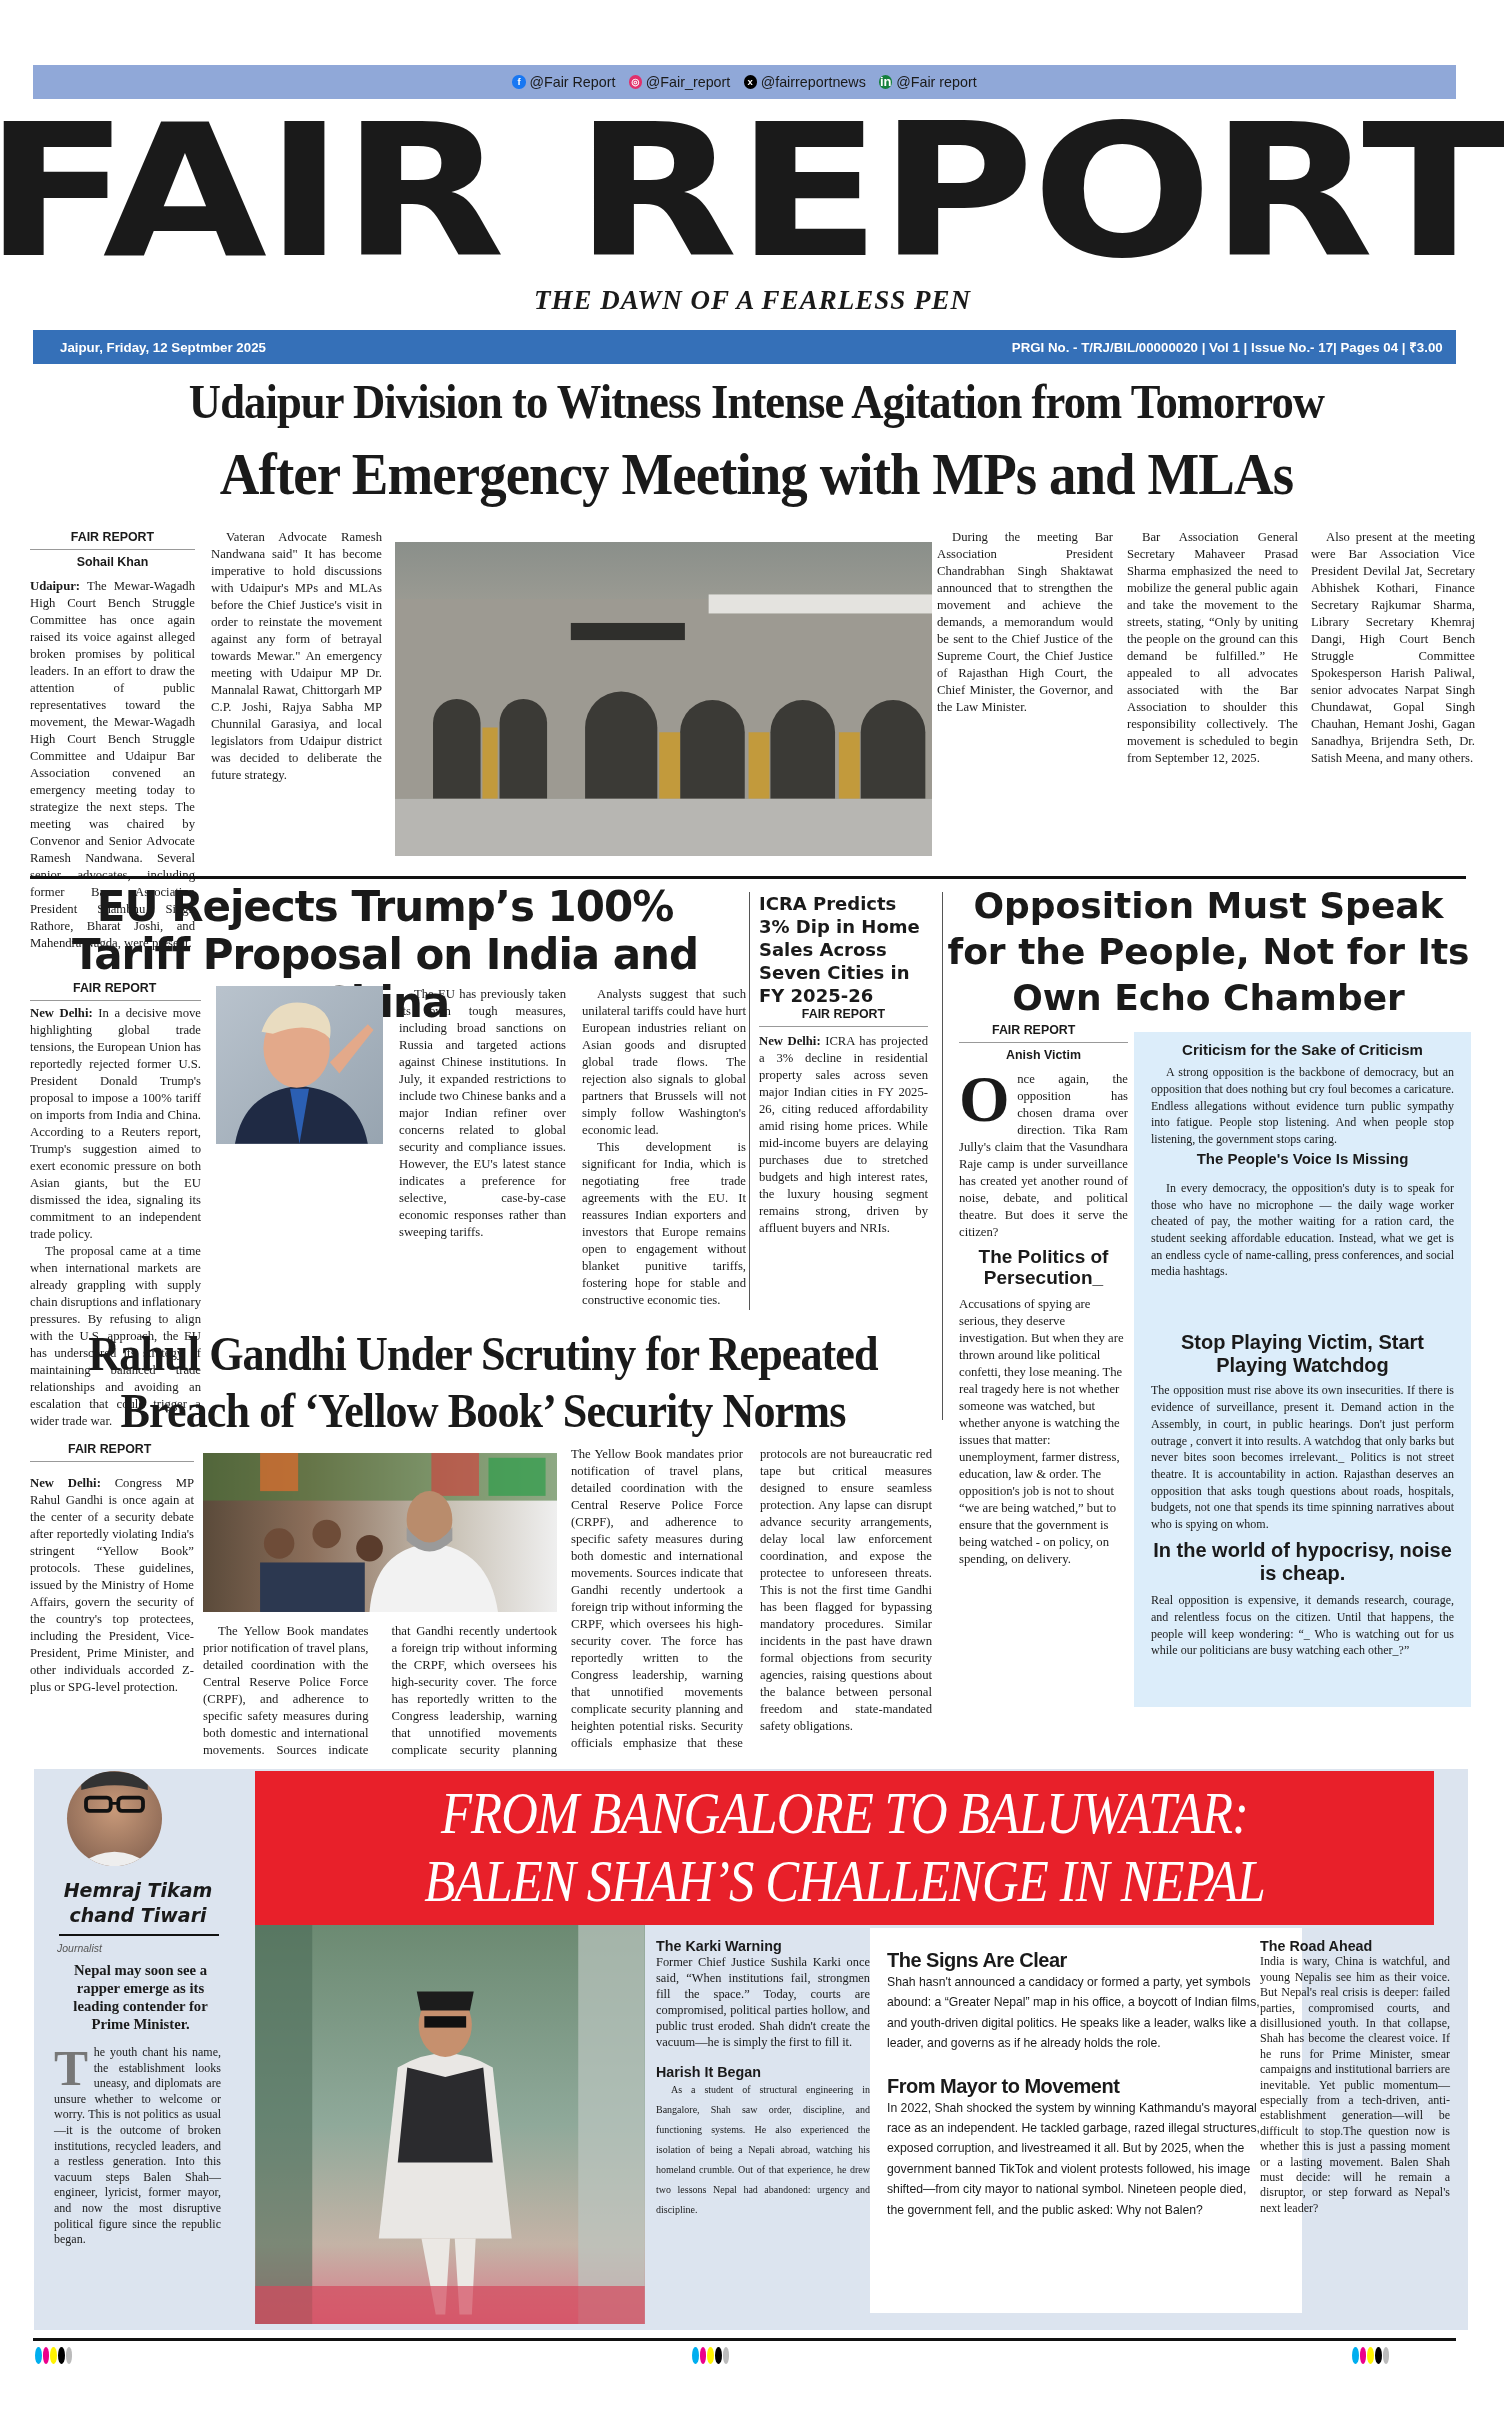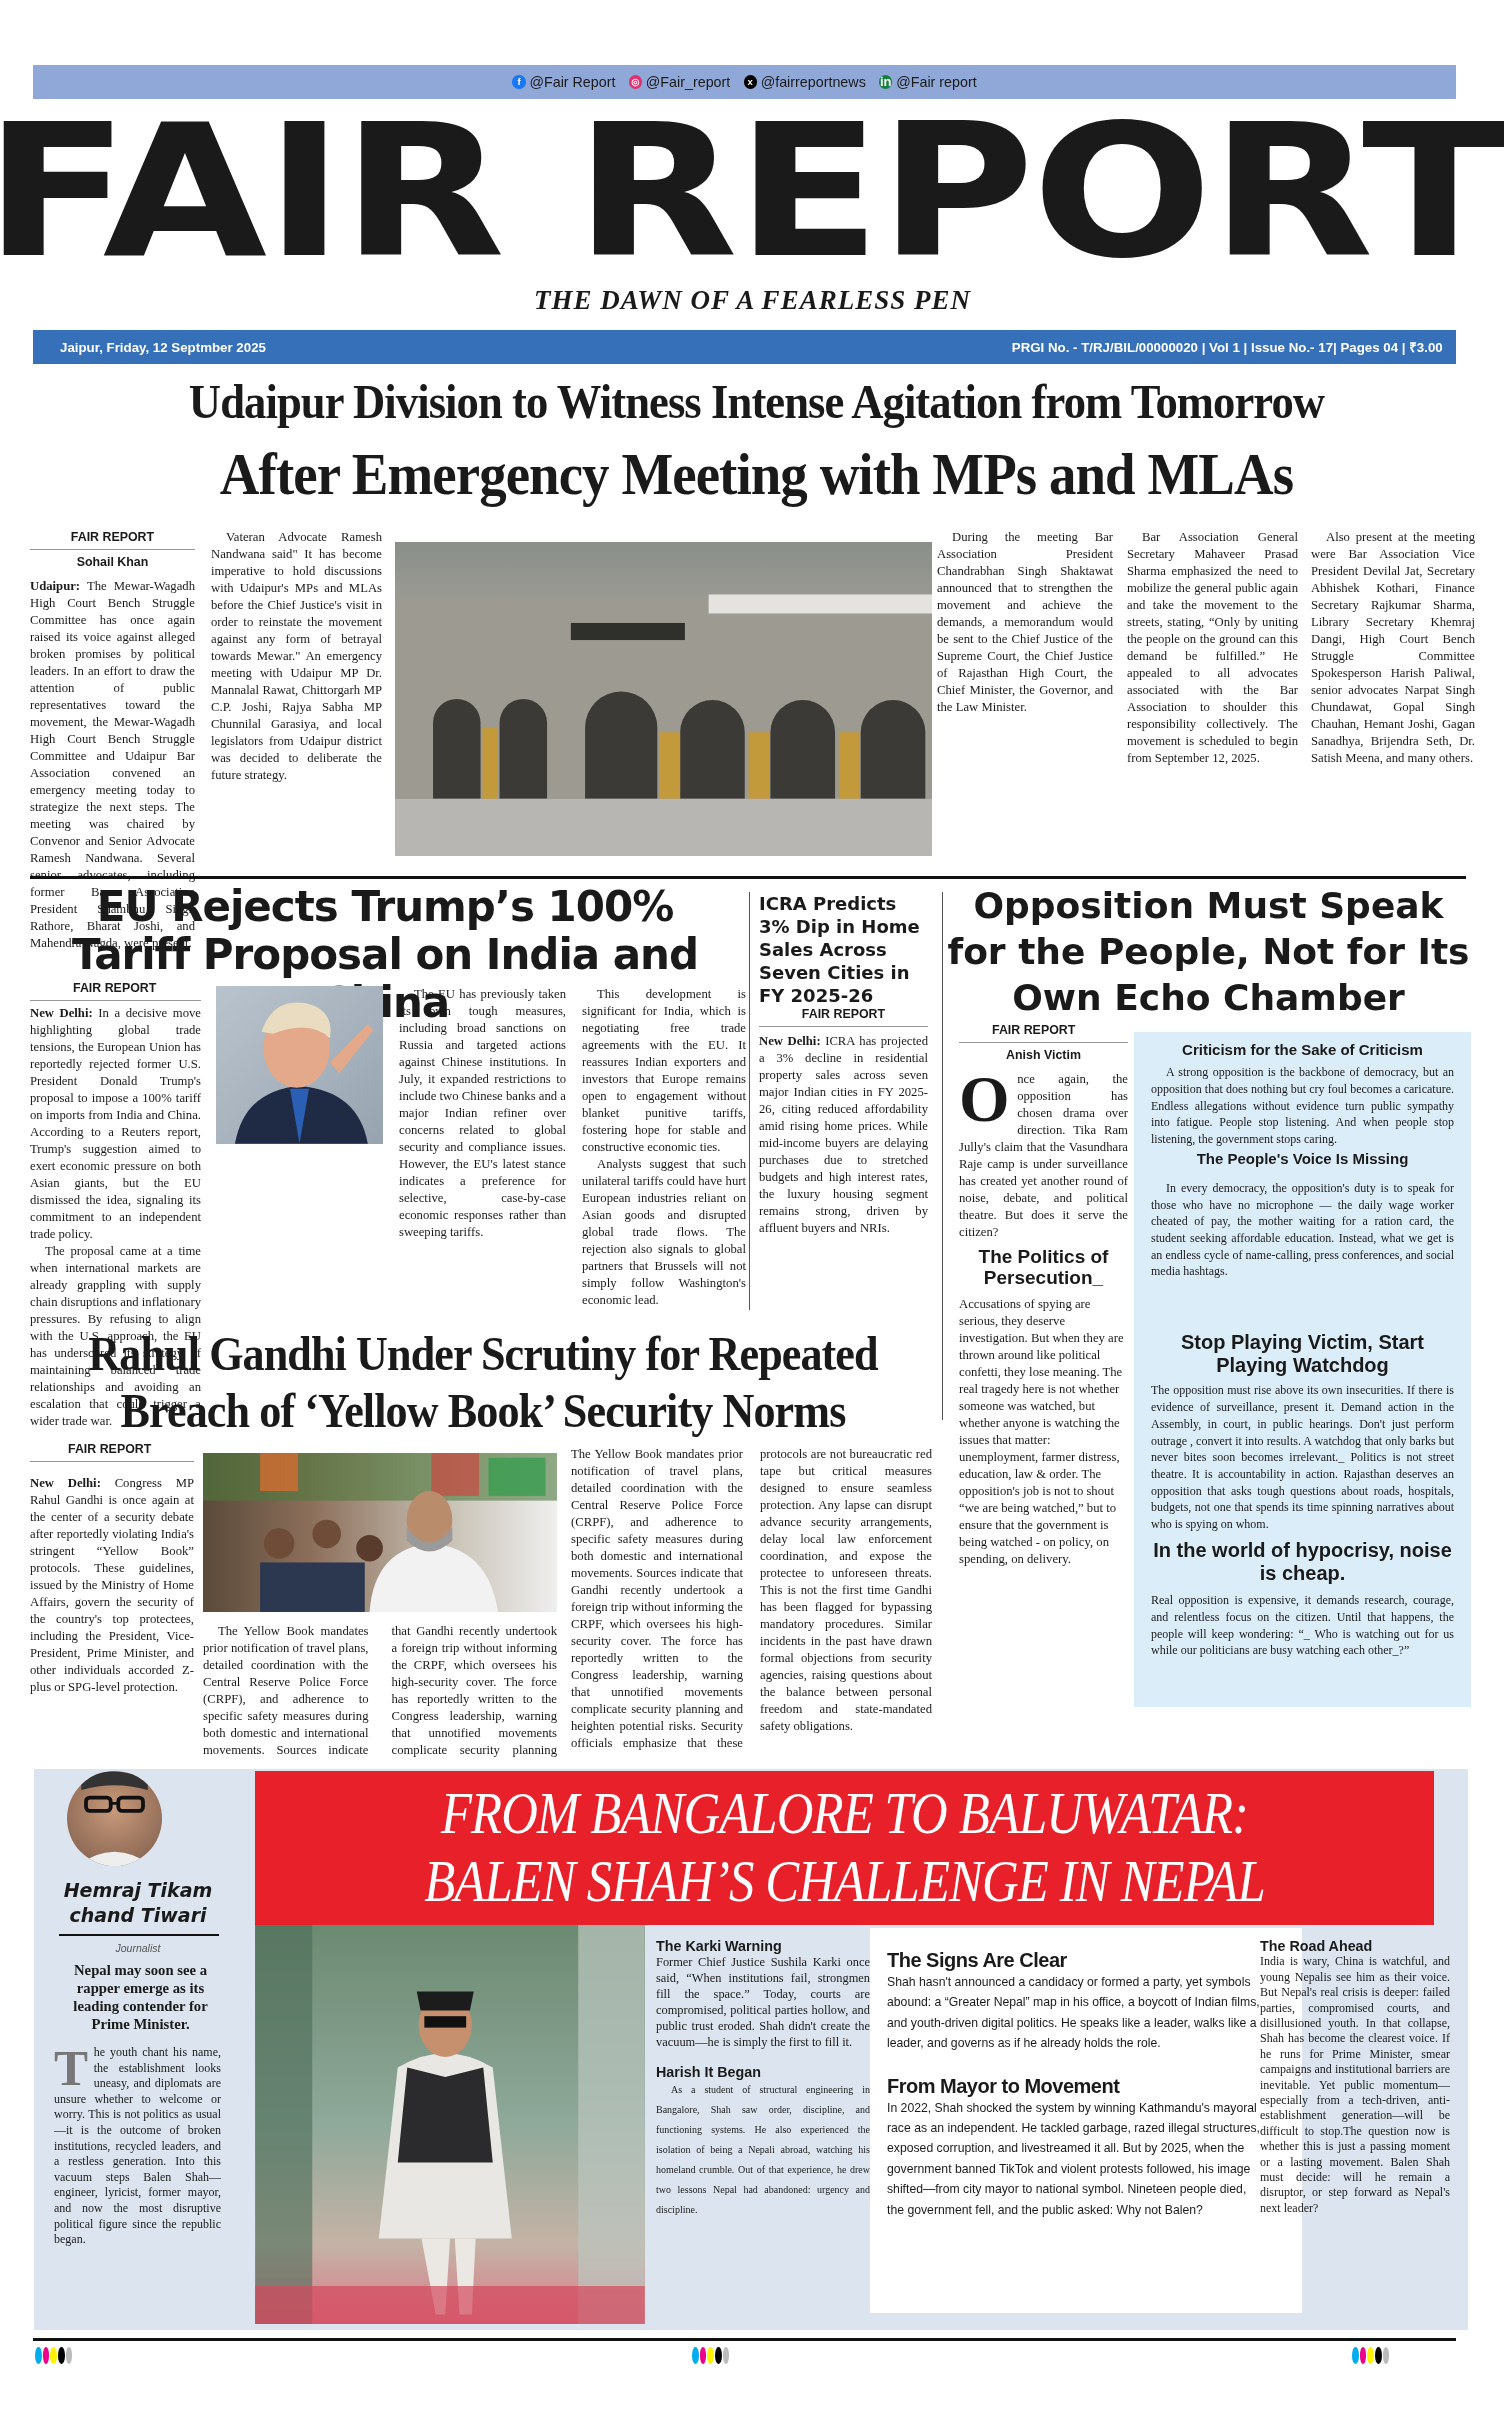--- a/index.html
+++ b/index.html
@@ -122,22 +122,22 @@
     <path d="M120 80 L160 40 L166 46 L130 92z" fill="#e3a98a"></path>
   </svg>
 </div>
 <div class="col" style="left:216px;top:1151px;width:167px;font-family:'Liberation Sans',sans-serif;font-size:12px">
   <p class="noind"></p>
 </div>
 <div class="col" style="left:399px;top:986px;width:167px;height:328px;overflow:hidden">
   <p>The EU has previously taken its own tough measures, including broad sanctions on Russia and targeted actions against Chinese institutions. In July, it expanded restrictions to include two Chinese banks and a major Indian refiner over concerns related to global security and compliance issues. However, the EU's latest stance indicates a preference for selective, case-by-case economic responses rather than sweeping tariffs.</p>
 </div>
 <div class="col" style="left:582px;top:986px;width:164px;height:328px;overflow:hidden">
+  <p>Analysts suggest that such unilateral tariffs could have hurt European industries reliant on Asian goods and disrupted global trade flows. The rejection also signals to global partners that Brussels will not simply follow Washington's economic lead.</p>
   <p>This development is significant for India, which is negotiating free trade agreements with the EU. It reassures Indian exporters and investors that Europe remains open to engagement without blanket punitive tariffs, fostering hope for stable and constructive economic ties.</p>
-  <p>Analysts suggest that such unilateral tariffs could have hurt European industries reliant on Asian goods and disrupted global trade flows. The rejection also signals to global partners that Brussels will not simply follow Washington's economic lead.</p>
 </div>
 <div class="rule" style="left:749px;top:892px;width:1px;height:418px;background:#555"></div>
 
 <div class="abs" style="left:759px;top:892px;width:171px;font-family:'DejaVu Sans',sans-serif;font-weight:bold;font-size:18px;line-height:23px">ICRA Predicts 3% Dip in Home Sales Across Seven Cities in FY 2025-26</div>
 <div class="col" style="left:759px;top:1006px;width:169px">
   <div class="credit">FAIR REPORT</div>
   <p class="noind" style="margin-top:5.7px"><span class="dateline">New Delhi:</span><span> ICRA has projected a 3% decline in residential property sales across seven major Indian cities in FY 2025-26, citing reduced affordability amid rising home prices. While mid-income buyers are delaying purchases due to stretched budgets and high interest rates, the luxury housing segment remains strong, driven by affluent buyers and NRIs.</span></p>
 </div>
 <div class="rule" style="left:942px;top:892px;width:1px;height:528px;background:#555"></div>
 
@@ -201,21 +201,21 @@
       <line x1="46" y1="34" x2="54" y2="34" stroke="#111" stroke-width="3"></line>
       <path d="M10 100 Q50 70 90 100z" fill="#eee"></path>
       <path d="M15 5 Q50 -5 85 8 L85 20 Q50 10 15 20z" fill="#333"></path>
     </svg>
 </div>
 <div class="abs" style="left:57px;top:1878px;width:162px;text-align:center;font-family:'DejaVu Sans',sans-serif;font-weight:bold;font-style:italic;font-size:19px;line-height:25px">
   <div>Hemraj Tikam</div>
   <div>chand Tiwari</div>
 </div>
 <div class="rule" style="left:59px;top:1934px;width:160px;height:1.9px"></div>
-<div class="abs" style="left:57px;top:1942px;width:162px;text-align:center;font-family:'Liberation Sans',sans-serif;font-style:italic;font-size:10.5px;color:#555">Journalist</div>
+<div class="abs" style="left:57px;top:1942px;width:162px;text-align:left;font-family:'Liberation Sans',sans-serif;font-style:italic;font-size:10.5px;color:#555">Journalist</div>
 <div class="abs" style="left:55px;top:1961px;width:171px;text-align:center;font-weight:bold;font-size:14.7px;line-height:18px">Nepal may soon see a rapper emerge as its leading contender for Prime Minister.</div>
 <div class="col" style="left:54px;top:2045px;width:167px;font-size:12px;line-height:15.6px">
   <p class="noind"><span style="float:left;font-size:51px;line-height:42px;font-weight:bold;color:#777;margin:1.9px 5.7px 0 0">T</span><span>he youth chant his name, the establishment looks uneasy, and diplomats are unsure whether to welcome or worry. This is not politics as usual—it is the outcome of broken institutions, recycled leaders, and a restless generation. Into this vacuum steps Balen Shah—engineer, lyricist, former mayor, and now the most disruptive political figure since the republic began.</span></p>
 </div>
 <div class="abs red-banner">
   <div style="transform:scaleX(0.86)">FROM BANGALORE TO BALUWATAR:</div>
   <div style="transform:scaleX(0.86)">BALEN SHAH’S CHALLENGE IN NEPAL</div>
 </div>
 <div class="photo" style="left:255px;top:1925px;width:390px;height:399px;background:linear-gradient(180deg,#6c8a72 0%,#8fa99a 50%,#c4b3a6 80%,#d97a8a 100%)">
   <svg width="390" height="399" viewBox="0 0 410 420">

